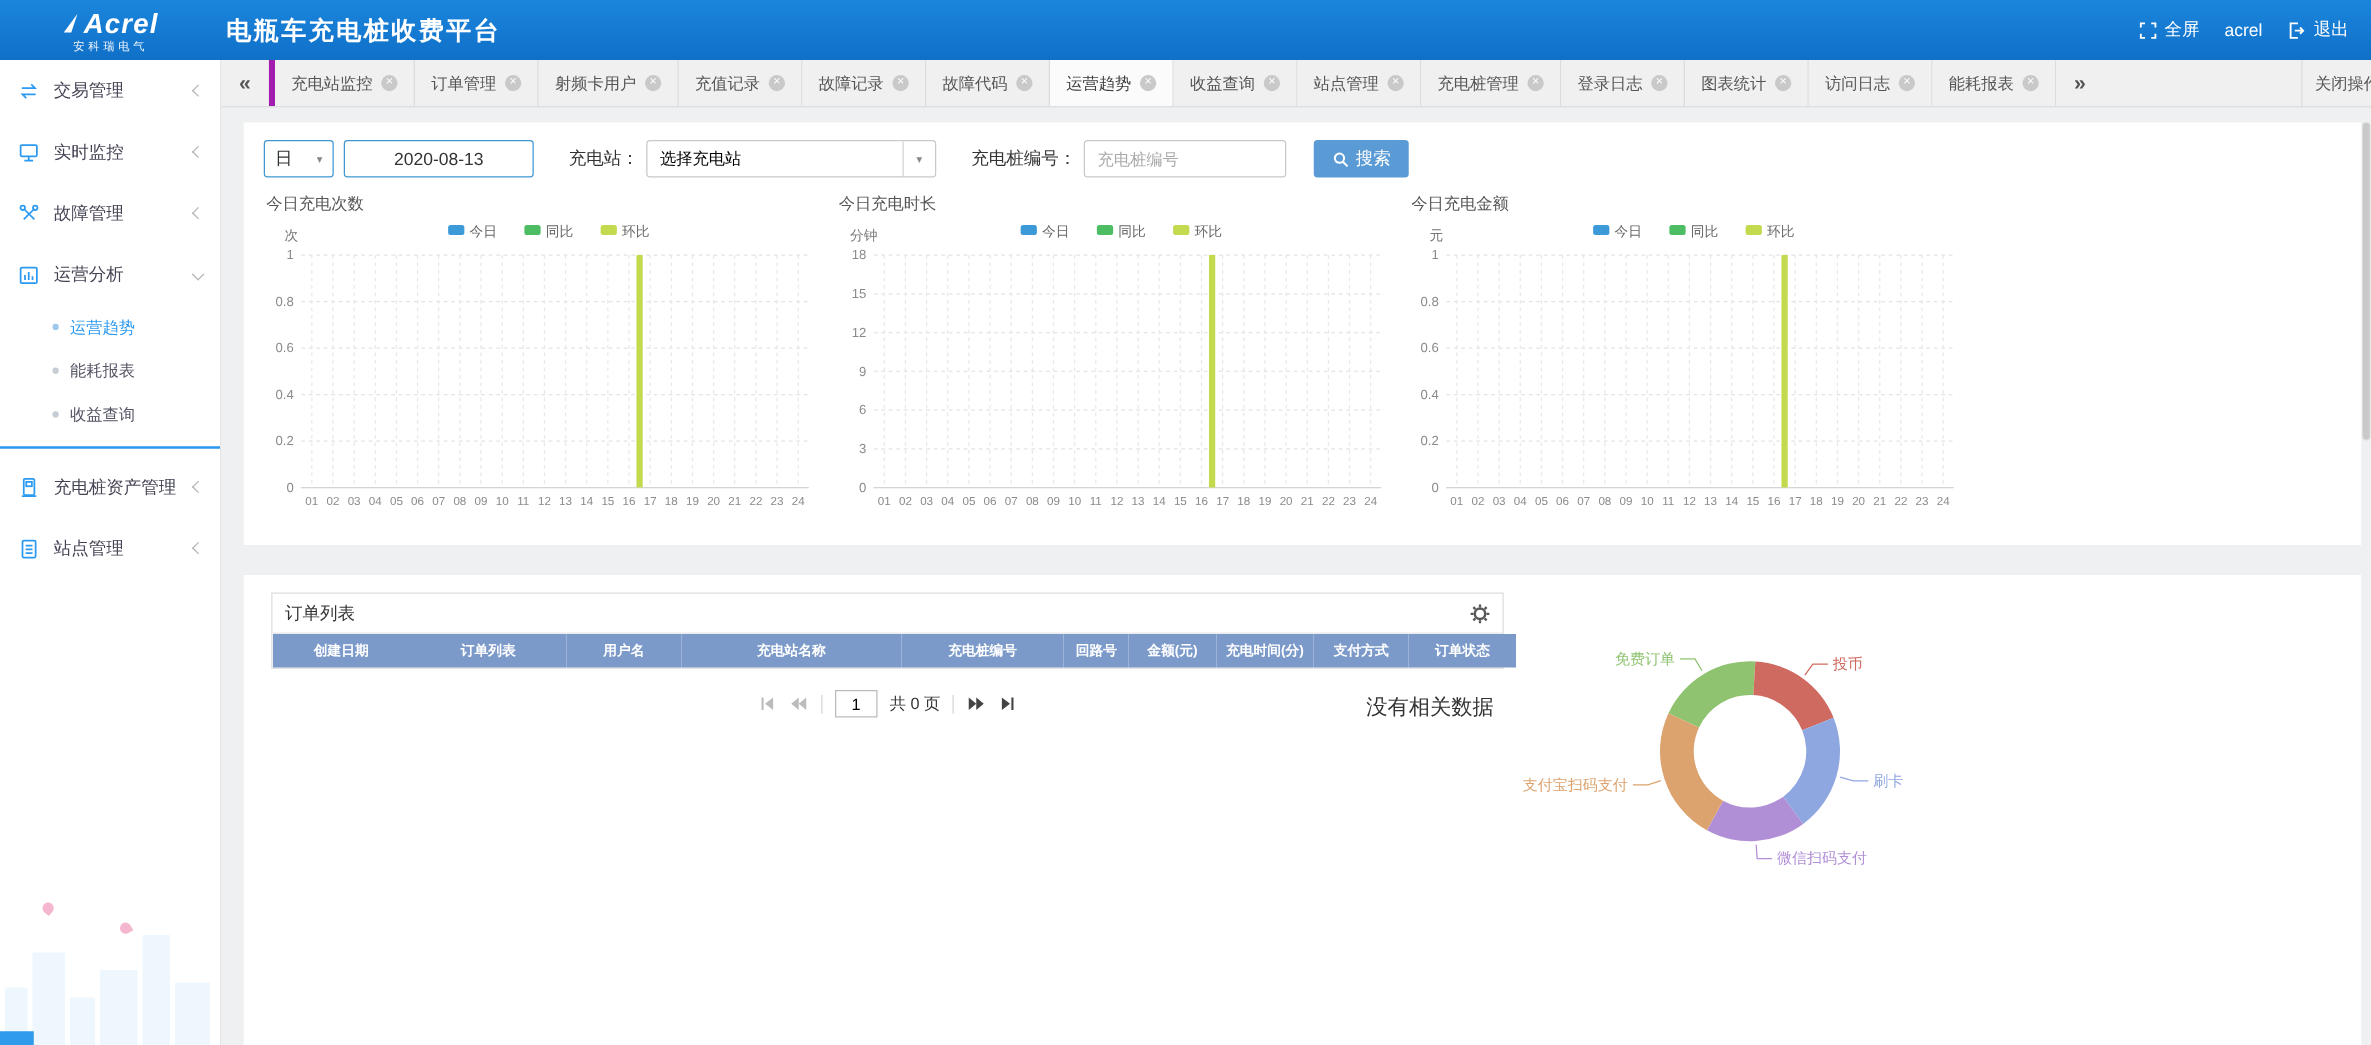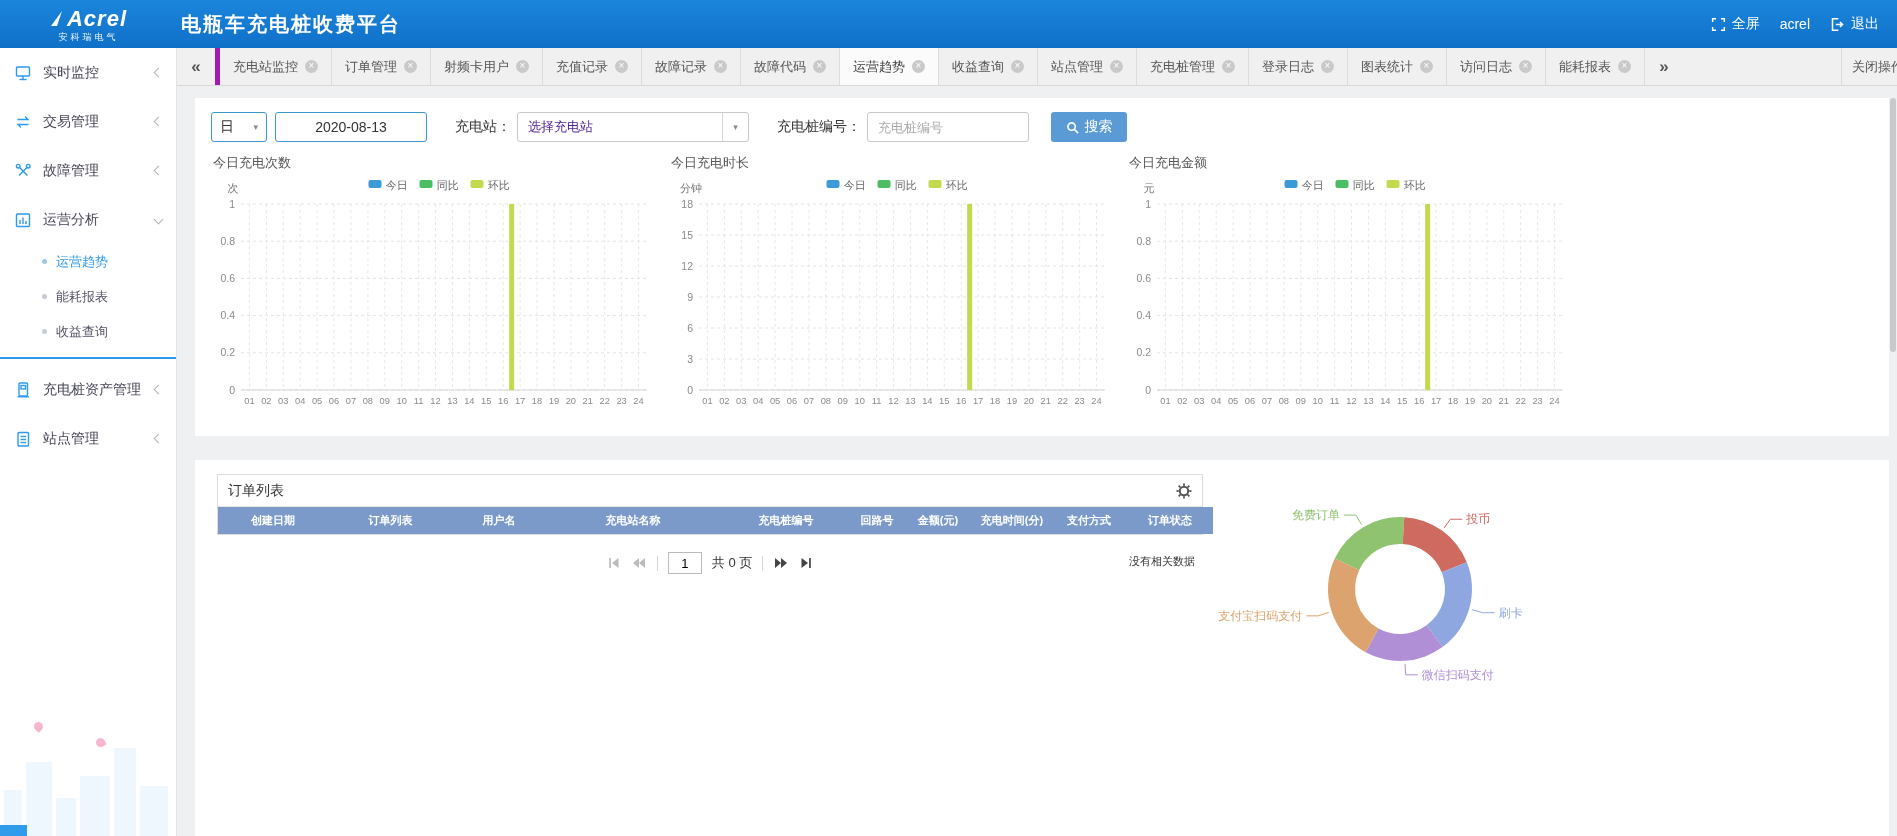--- a/index.html
+++ b/index.html
@@ -57,50 +57,50 @@
   .band{height:24px}
   .panel2{background:#fff;margin:0 8px 0 18px;height:376px;position:relative;overflow:hidden}
 
   
   .filters{display:flex;align-items:center;padding:14px 0 2px 16px}
   .sel-period{width:56px;height:30px;border:1px solid #3e97d1;border-radius:3px;display:flex;align-items:center;justify-content:space-between;padding:0 8px;background:#fff;cursor:pointer}
   .caret{font-style:normal;font-size:9px;color:#888;line-height:1}
   .inp-date{width:152px;height:30px;border:1px solid #3e97d1;border-radius:3px;text-align:center;font-size:14px;color:#333;margin-left:8px;outline:none;font-family:inherit}
   .lbl{margin-left:28px;color:#333;white-space:nowrap}
   .sel-station{width:232px;height:30px;border:1px solid #c9c9c9;border-radius:3px;display:flex;align-items:center;margin-left:6px;background:#fff;cursor:pointer;overflow:hidden}
-  .sel-station .ph{flex:1;padding-left:10px;color:#4c1d95;font-size:13px}
+  .sel-station .ph{flex:1;padding-left:10px;color:#000000;font-size:13px}
   .sel-station .dd{width:26px;height:100%;border-left:1px solid #d4d4d4;display:flex;align-items:center;justify-content:center}
   .inp-pile{width:162px;height:30px;border:1px solid #c9c9c9;border-radius:3px;padding:0 10px;font-size:13px;margin-left:6px;outline:none;font-family:inherit}
   .inp-pile::placeholder{color:#aaa}
   .btn-search{margin-left:22px;width:76px;height:30px;background:#5b9bd5;border:none;border-radius:3px;color:#fff;font-size:14px;display:flex;align-items:center;justify-content:center;gap:6px;cursor:pointer;font-family:inherit}
 
   
   .charts{display:flex;padding:2px 4px 0 6px}
   .chart-block{width:458px;position:relative;flex:none}
   .chart-title{font-size:13px;color:#555;padding:8px 0 0 12px}
   .chart-canvas{position:relative;height:258px}
-  .legend{position:absolute;top:6px;left:52%;transform:translateX(-50%);display:flex;gap:12px;font-size:11px;color:#666;align-items:flex-start;white-space:nowrap}
+  .legend{position:absolute;top:6px;left:52%;transform:translateX(-50%);display:flex;gap:22px;font-size:11px;color:#666;align-items:flex-start;white-space:nowrap}
   .legend i{display:inline-block;width:13px;height:8px;border-radius:2px;margin-right:4px;vertical-align:1px}
 
   
   .order-panel{margin:14px 0 16px 22px;width:986px;border:1px solid #ddd;background:#fff}
   .order-head{height:32px;display:flex;align-items:center;padding:0 10px;border-bottom:1px solid #e6e6e6}
   .order-head .t{font-size:14px;color:#333}
   .order-head .gear{margin-left:auto;cursor:pointer;display:flex;align-items:center}
   table{width:100%;border-collapse:collapse;table-layout:fixed}
   thead th{background:#7b9ac9;color:#fff;font-size:11px;font-weight:bold;height:27px;white-space:nowrap;overflow:hidden}
   .pager{width:986px;margin:16px 0 0 22px;display:flex;align-items:center;justify-content:center;gap:10px;position:relative;height:24px}
   .pg-btn{cursor:pointer;display:flex;align-items:center}
   .pg-sep{width:1px;height:15px;background:#d5d5d5}
   .pg-input{width:34px;height:22px;border:1px solid #bbb;text-align:center;font-size:13px;outline:none;font-family:inherit}
   .pg-total{font-size:13px;color:#333;white-space:nowrap}
-  .nodata{position:absolute;right:8px;top:3px;font-size:11px;color:#333}
-
-  
-  .pie-wrap{position:absolute;left:1020px;top:26px;width:380px;height:220px}
+  .nodata{position:absolute;right:8px;top:3px;font-size:17px;color:#333}
+
+  
+  .pie-wrap{position:absolute;left:1020px;top:38px;width:380px;height:220px}
 
   .scrollbar{position:fixed;right:1px;top:98px;width:6px;height:254px;background:#c9c9c9;border-radius:3px;z-index:9}
 </style>
 </head>
 <body>
 
 <div class="header">
   <div class="logo">
     <div class="logo-row">
       <svg width="14" height="16" viewBox="0 0 14 16">
@@ -131,35 +131,35 @@
   </div>
 </div>
 
 <div class="app-body">
 
   <aside class="sidebar">
     <nav>
         <div class="menu-group">
           <div class="menu-item">
             <svg class="mi-icon" viewBox="0 0 18 18" fill="none" stroke="#2b9af0" stroke-width="1.4">
+              <path d="M3.5 6.5 H14 l-3 -3"></path>
+              <path d="M14.5 11.5 H4 l3 3"></path>
+            </svg>
+            <span>交易管理</span>
+            <i class="chev left"></i>
+          </div>
+        </div>
+        <div class="menu-group">
+          <div class="menu-item">
+            <svg class="mi-icon" viewBox="0 0 18 18" fill="none" stroke="#2b9af0" stroke-width="1.4">
               <rect x="2.5" y="3" width="13" height="9" rx="1"></rect>
               <line x1="9" y1="12" x2="9" y2="15"></line>
               <line x1="5.5" y1="15.5" x2="12.5" y2="15.5"></line>
             </svg>
             <span>实时监控</span>
-            <i class="chev left"></i>
-          </div>
-        </div>
-        <div class="menu-group">
-          <div class="menu-item">
-            <svg class="mi-icon" viewBox="0 0 18 18" fill="none" stroke="#2b9af0" stroke-width="1.4">
-              <path d="M3.5 6.5 H14 l-3 -3"></path>
-              <path d="M14.5 11.5 H4 l3 3"></path>
-            </svg>
-            <span>交易管理</span>
             <i class="chev left"></i>
           </div>
         </div>
         <div class="menu-group">
           <div class="menu-item">
             <svg class="mi-icon" viewBox="0 0 18 18" fill="none" stroke="#2b9af0" stroke-width="1.4">
               <line x1="5" y1="5" x2="13.5" y2="13.5"></line>
               <line x1="13.5" y1="5" x2="5" y2="13.5"></line>
               <circle cx="4.2" cy="4.2" r="1.8"></circle>
               <circle cx="14.2" cy="4.2" r="1.8"></circle>

